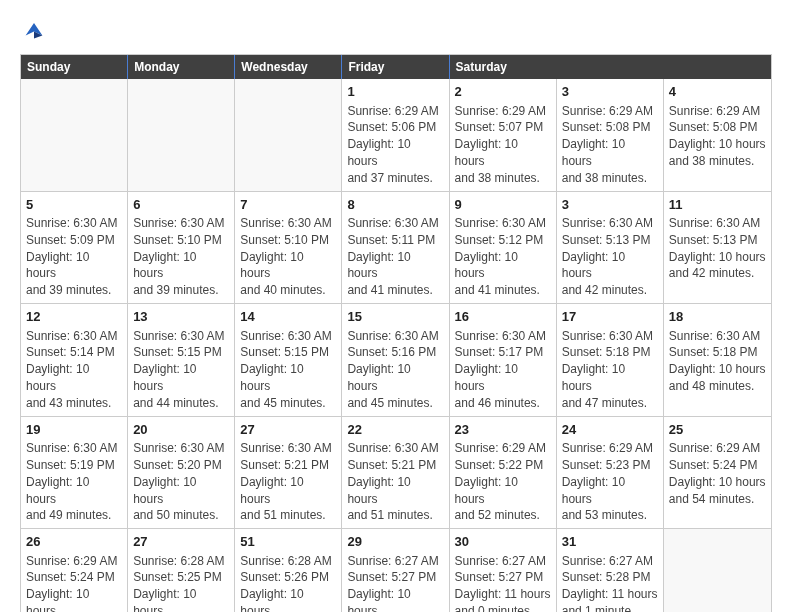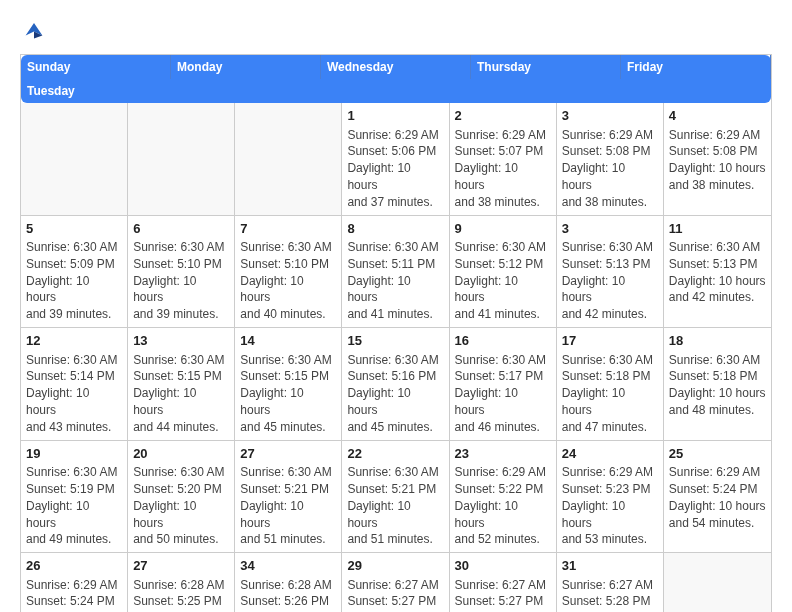--- a/index.html
+++ b/index.html
@@ -53,23 +53,22 @@
       color: #444;
     }
     .calendar {
       flex: 1;
       display: flex;
       flex-direction: column;
       border: 1px solid #ccc;
     }
     .cal-header-row {
       display: grid;
-      grid-template-columns: repeat(5, 1fr);
-      background: #3b82f6;
-      border-radius: 6px;
+      grid-template-columns: repeat(7, 1fr);
+      background: #404040;
     }
     .cal-header-cell {
       color: #fff;
       font-size: 12px;
       font-weight: bold;
       padding: 5px 6px;
       text-align: left;
       border-right: 1px solid #4a7dd4;
     }
     .cal-header-cell:last-child { border-right: none; }
@@ -128,23 +127,22 @@
       <div class="cal-title"></div>
       <div class="cal-subtitle"></div>
     </div>
   </div>
 
   <div class="calendar">
     <div class="cal-header-row">
     <div class="cal-header-cell">Sunday</div>
         <div class="cal-header-cell">Monday</div>
         <div class="cal-header-cell">Wednesday</div>
-        <div class="cal-header-cell">Thursday</div>
         <div class="cal-header-cell">Friday</div>
-        <div class="cal-header-cell">Tuesday</div>
+        <div class="cal-header-cell">Saturday</div>
       </div>
     <div class="cal-body">
     <div class="cal-row">
           <div class="cal-cell empty"></div>
           <div class="cal-cell empty"></div>
           <div class="cal-cell empty"></div>
           <div class="cal-cell">
             <div class="day-num">1</div>
             <div class="cell-info" style="white-space: pre-line;">Sunrise: 6:29 AM
 Sunset: 5:06 PM
@@ -335,21 +333,21 @@
 and 55 minutes.</div>
           </div>
           <div class="cal-cell">
             <div class="day-num">27</div>
             <div class="cell-info" style="white-space: pre-line;">Sunrise: 6:28 AM
 Sunset: 5:25 PM
 Daylight: 10 hours
 and 56 minutes.</div>
           </div>
           <div class="cal-cell">
-            <div class="day-num">34</div>
+            <div class="day-num">51</div>
             <div class="cell-info" style="white-space: pre-line;">Sunrise: 6:28 AM
 Sunset: 5:26 PM
 Daylight: 10 hours
 and 58 minutes.</div>
           </div>
           <div class="cal-cell">
             <div class="day-num">29</div>
             <div class="cell-info" style="white-space: pre-line;">Sunrise: 6:27 AM
 Sunset: 5:27 PM
 Daylight: 10 hours

